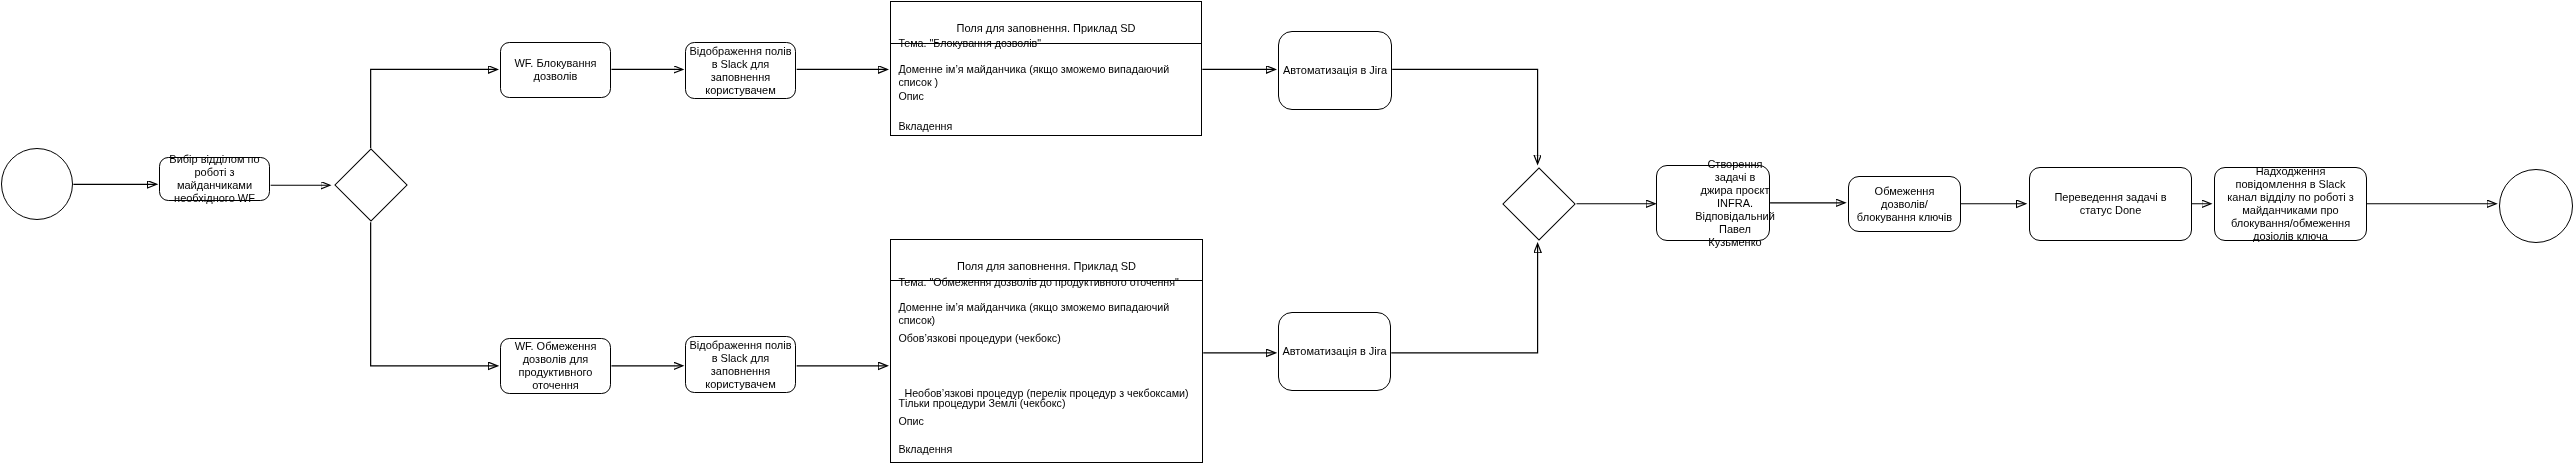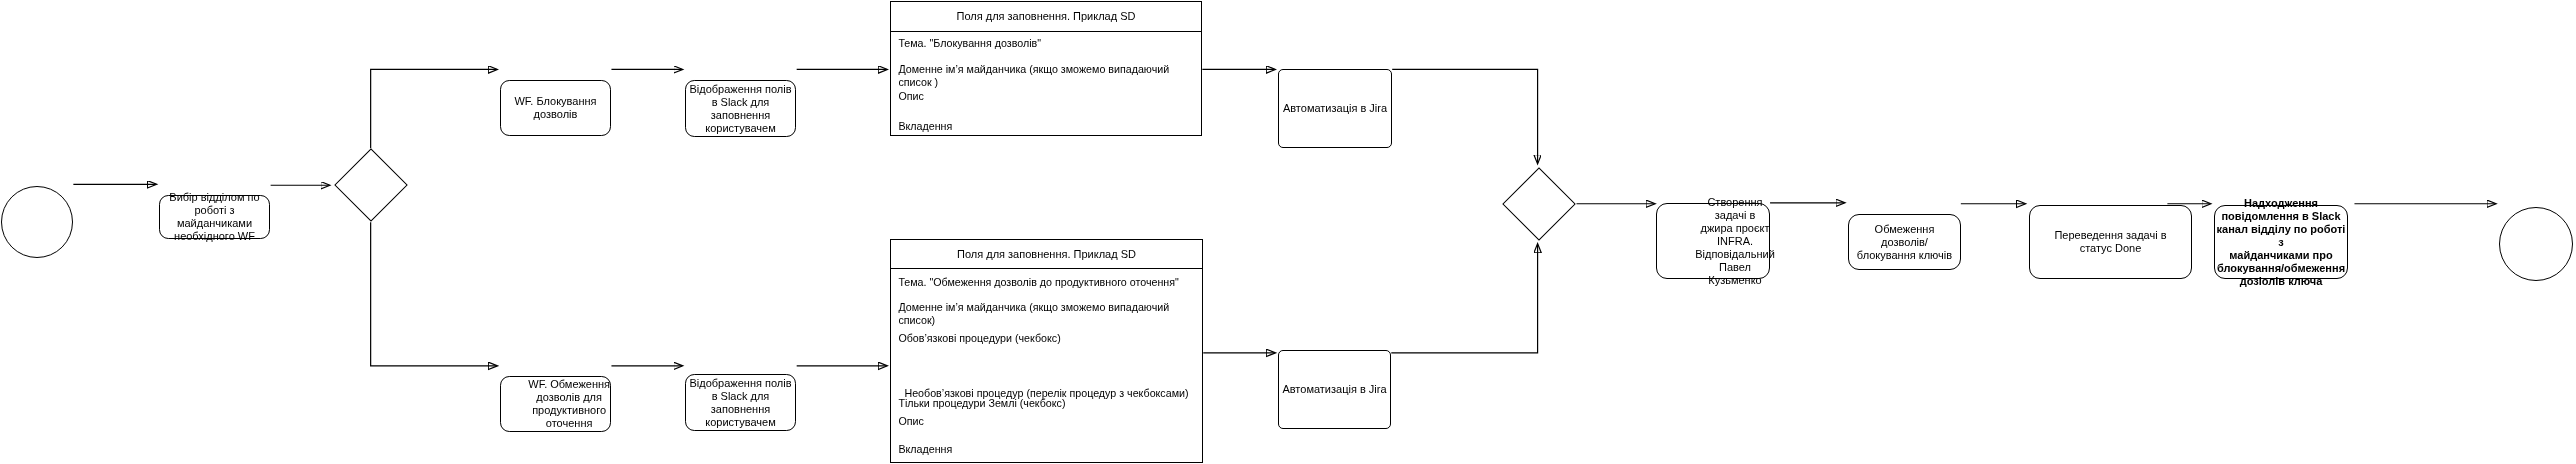--- a/index.html
+++ b/index.html
@@ -17,45 +17,44 @@
     position: absolute;
     box-sizing: border-box;
     background: #ffffff;
     border: 1.4px solid #000000;
     display: flex;
     align-items: center;
     justify-content: center;
     text-align: center;
     font-size: 11px;
     line-height: 13px;
-    margin-top: 38px;
   }
   .label { white-space: pre-line; display: block; }
   .rbox { border-radius: 9.3px; }
-  .rbox-lg { border-radius: 5px; }
+  .rbox-lg { border-radius: 14px; }
   .rbox-md { border-radius: 11px; }
   .circle { border-radius: 50%; border-width: 1.9px; }
   .diamond {
     position: absolute;
     box-sizing: border-box;
     width: 52px; height: 52px;
     background: #ffffff;
     border: 1.4px solid #000000;
     transform: rotate(45deg);
   }
   .bigbox {
     position: absolute;
     box-sizing: border-box;
     background: #ffffff;
     border: 1.4px solid #000000;
     font-size: 11px;
   }
   .bigbox-header {
     position: absolute;
-    left: 0; right: 0; top: 0;
+    left: 0; right: 0; top: 12px;
     border-bottom: 1.4px solid #000000;
     display: flex;
     align-items: center;
     justify-content: center;
     text-align: left;
   }
   .bigbox-row {
     position: absolute;
     left: 7.4px; right: 7.4px;
     font-size: 10.7px;
@@ -124,21 +123,21 @@
     <div class="bigbox-row" style="top:61px;">Доменне ім’я майданчика (якщо зможемо випадаючий
 список )</div>
     <div class="bigbox-row" style="top:88px;">Опис</div>
     <div class="bigbox-row" style="top:118px;">Вкладення</div>
   </div>
 
   <div class="node rbox-lg" style="left:1278px; top:31px; width:114px; height:79px;">
     <span class="label">Автоматизація в Jira</span>
   </div>
 
-  <div class="node rbox" style="left:500px; top:338px; width:111px; height:56px;justify-content:flex-end;">
+  <div class="node rbox" style="left:500px; top:338px; width:111px; height:56px;">
     <span class="label">WF. Обмеження
 дозволів для
 продуктивного
 оточення</span>
   </div>
 
   <div class="node rbox" style="left:685px; top:336px; width:111px; height:57px;">
     <span class="label">Відображення полів
 в Slack для
 заповнення
@@ -175,21 +174,21 @@
     <span class="label">Обмеження
 дозволів/
 блокування ключів</span>
   </div>
 
   <div class="node rbox-md" style="left:2029px; top:167px; width:163px; height:74px;">
     <span class="label">Переведення задачі в
 статус Done</span>
   </div>
 
-  <div class="node rbox-md" style="left:2214px; top:167px; width:134px; height:74px;font-weight:bold;">
+  <div class="node rbox-md" style="left:2214px; top:167px; width:153px; height:74px;">
     <span class="label notify-label">Надходження
 повідомлення в Slack
 канал  відділу по роботі з
 майданчиками про
 блокування/обмеження
 дозіолів ключа</span>
   </div>
 
   <div class="node circle" style="left:2499px; top:169px; width:74px; height:74px;"></div>
 

